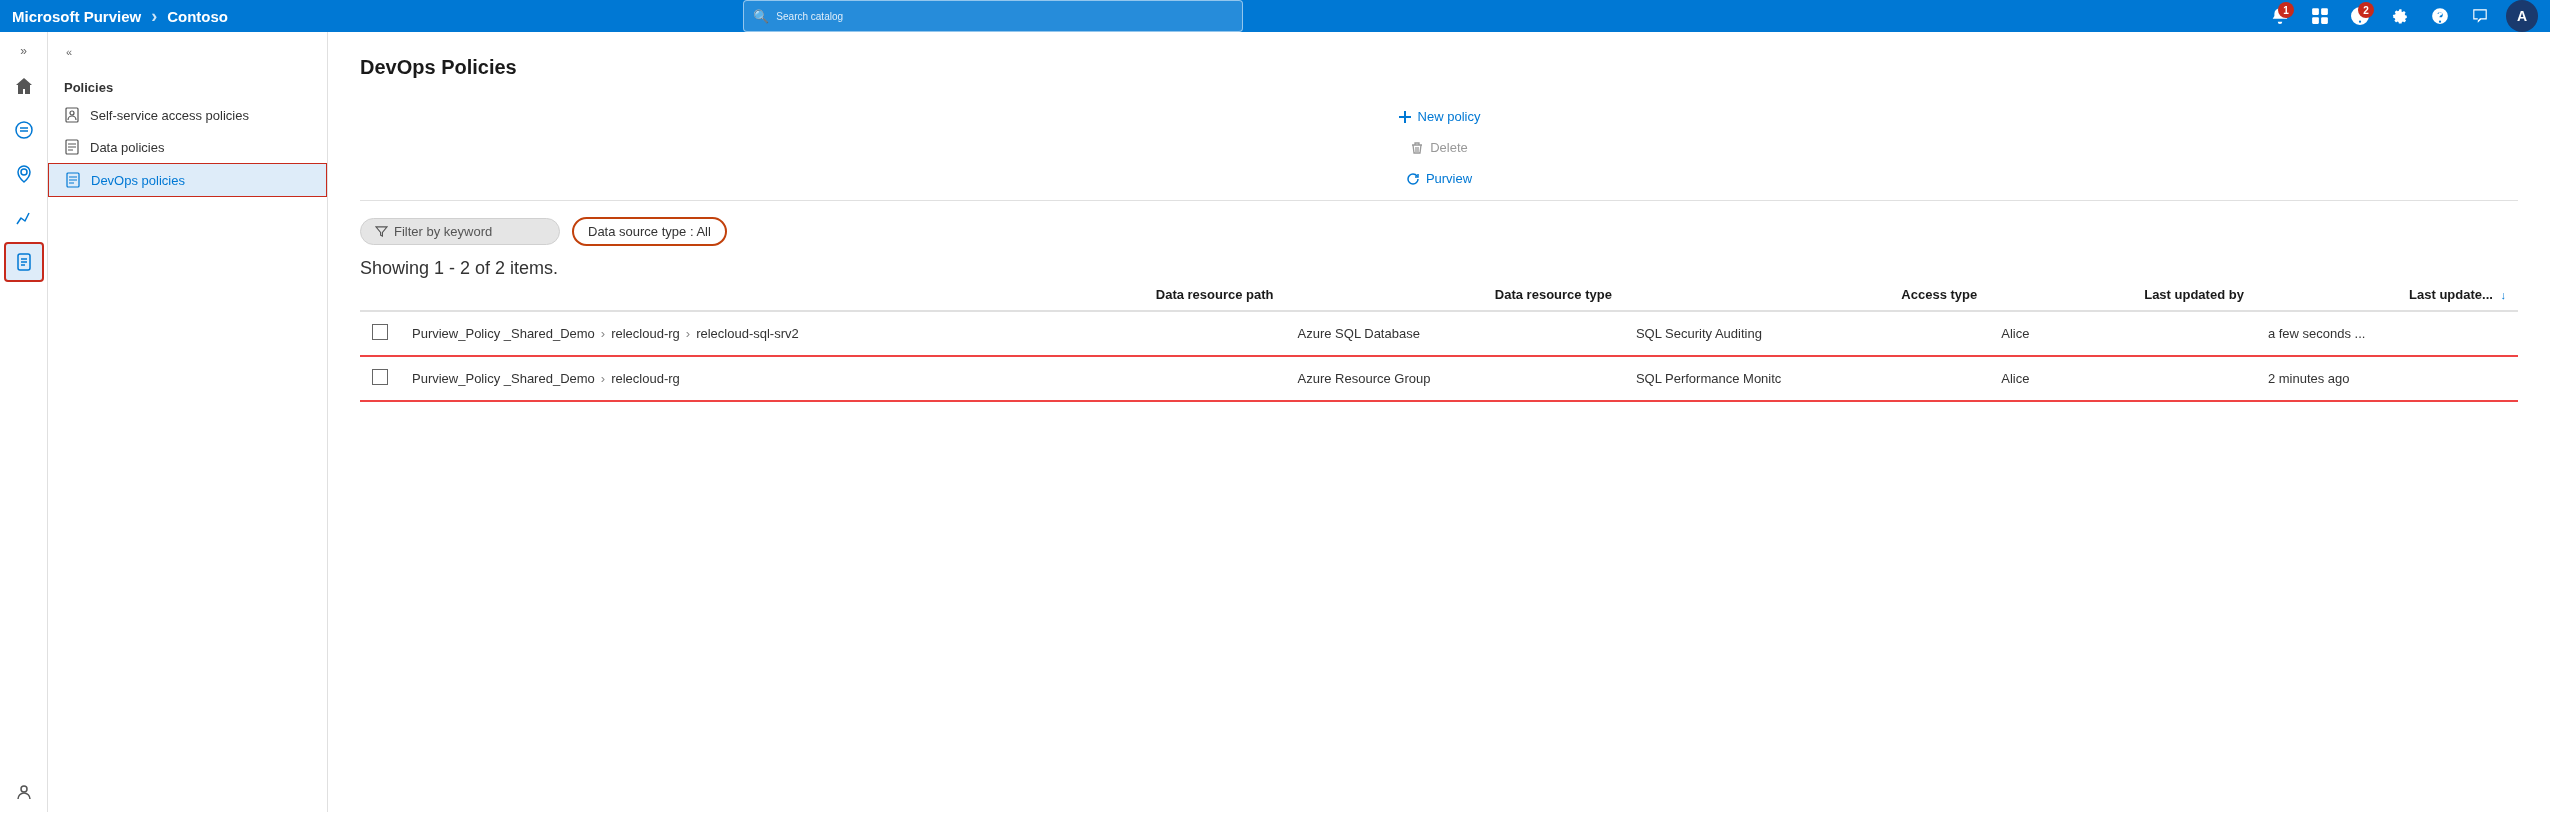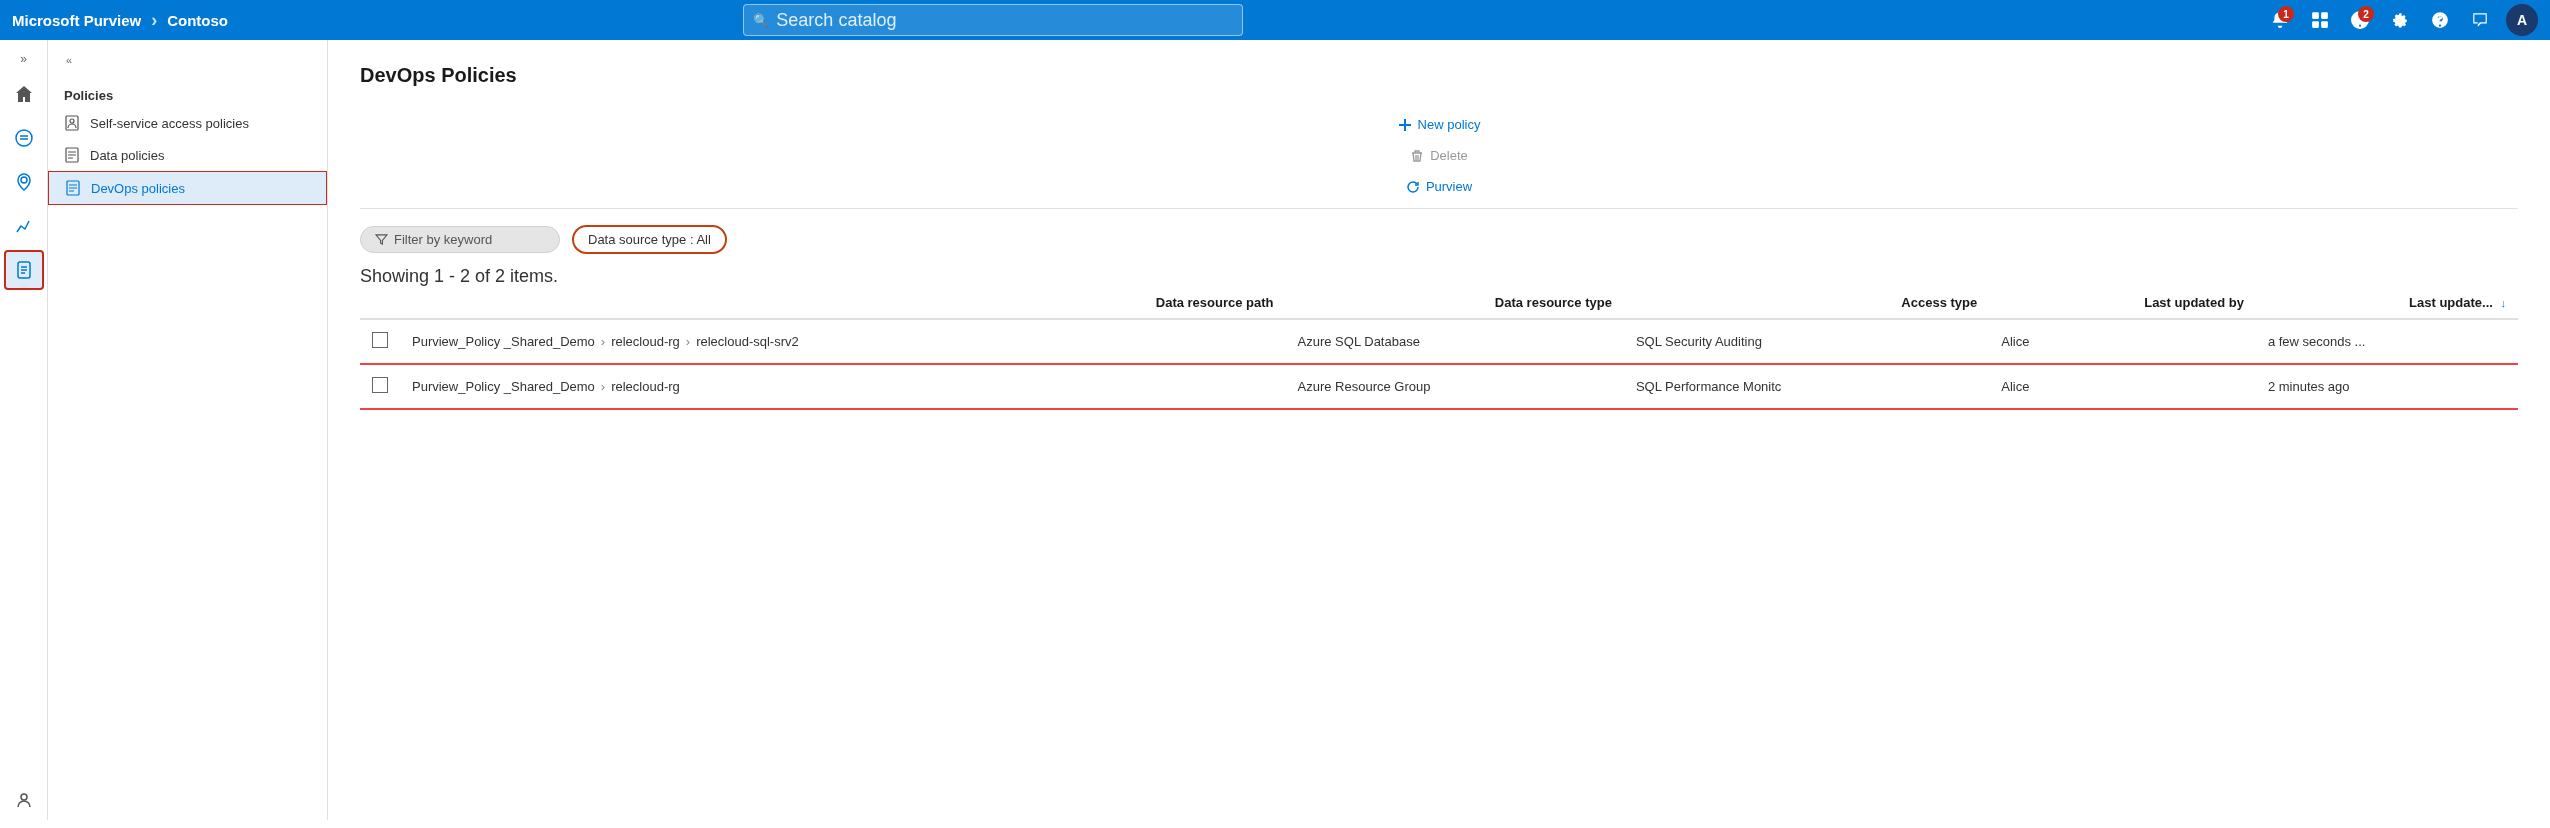--- a/index.html
+++ b/index.html
@@ -1,21 +1,21 @@
 <!DOCTYPE html>
 <html><head>
   <meta charset="utf-8">
   <style>
     * { box-sizing: border-box; margin: 0; padding: 0; }
     body { font-family: 'Segoe UI', Arial, sans-serif; font-size: 14px; background: #fff; overflow: hidden; }
 
     
     .top-bar {
       background: #0078d4;
-      height: 40px;
+      height: 32px;
       display: flex;
       align-items: center;
       padding: 0 12px;
       gap: 12px;
       color: #fff;
     }
     .top-bar-brand {
       display: flex;
       align-items: center;
       gap: 8px;
@@ -35,21 +35,21 @@
       margin: 0 auto;
     }
     .search-box {
       width: 100%;
       height: 32px;
       border-radius: 4px;
       border: 1px solid rgba(255,255,255,0.5);
       background: rgba(255,255,255,0.15);
       color: #fff;
       padding: 0 12px 0 32px;
-      font-size: 18px;
+      font-size: 10px;
       outline: none;
       position: relative;
     }
     .search-box::placeholder { color: rgba(255,255,255,0.85); }
     .search-wrapper {
       position: relative;
       display: flex;
       align-items: center;
     }
     .search-wrapper .search-icon-inner {

